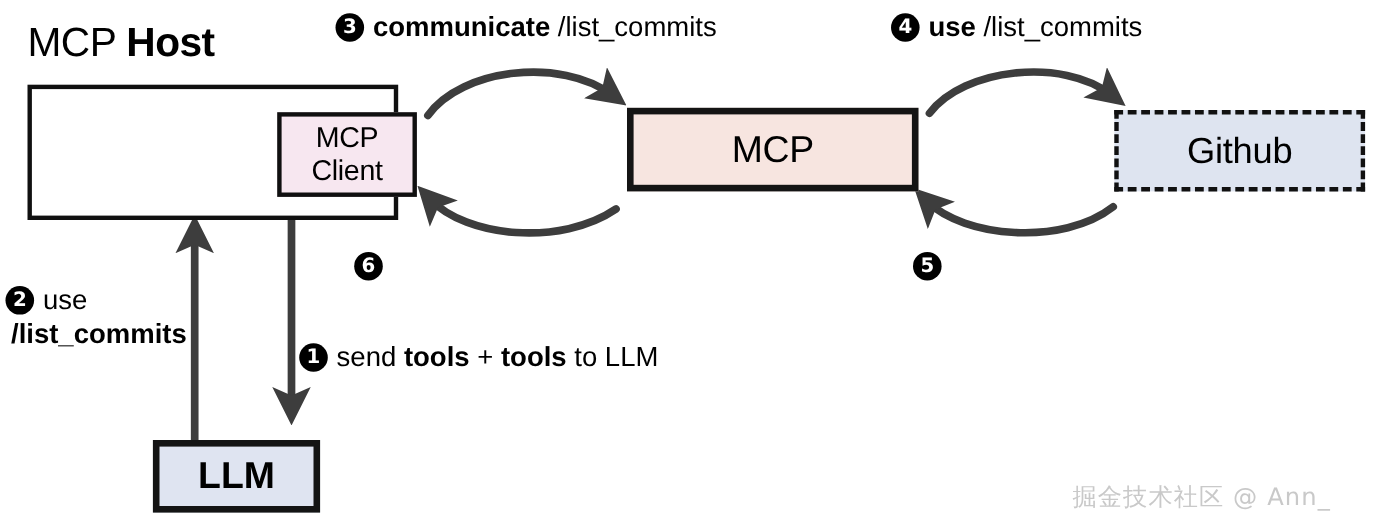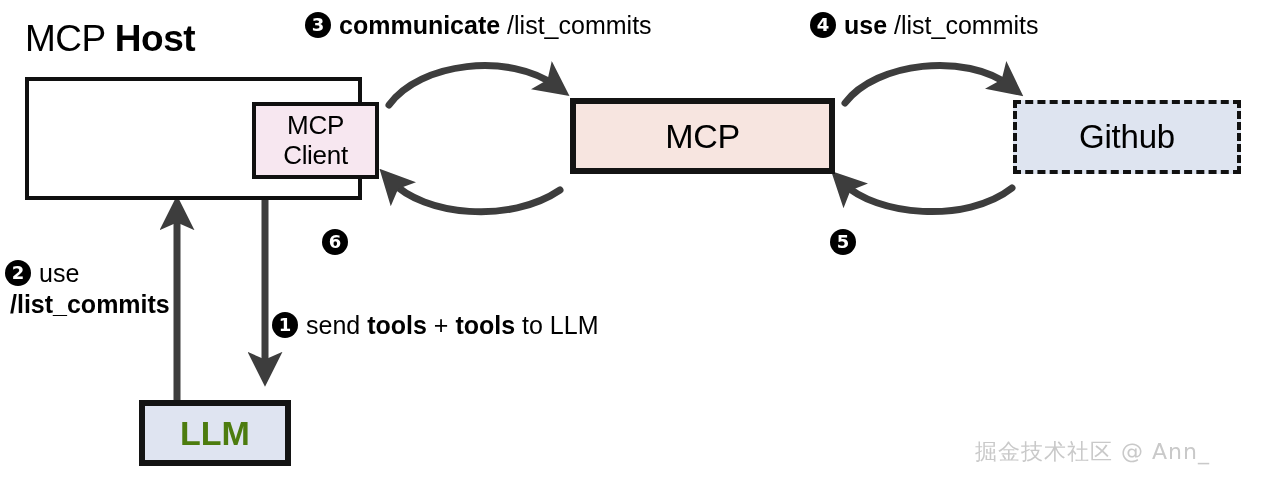--- a/index.html
+++ b/index.html
@@ -96,21 +96,21 @@
     justify-content: center;
   }
   
   #llm-box {
     left: 139px;
     top: 400px;
     width: 152px;
     height: 66px;
     border: 6px solid #141414;
     background: #dfe4f1;
-    color: #4d7c0f;
+    color: #000000;
     font-size: 34px;
     font-weight: bold;
     letter-spacing: 0px;
     z-index: 5;
   }
   
   .step {
     position: absolute;
     display: flex;
     align-items: flex-start;

